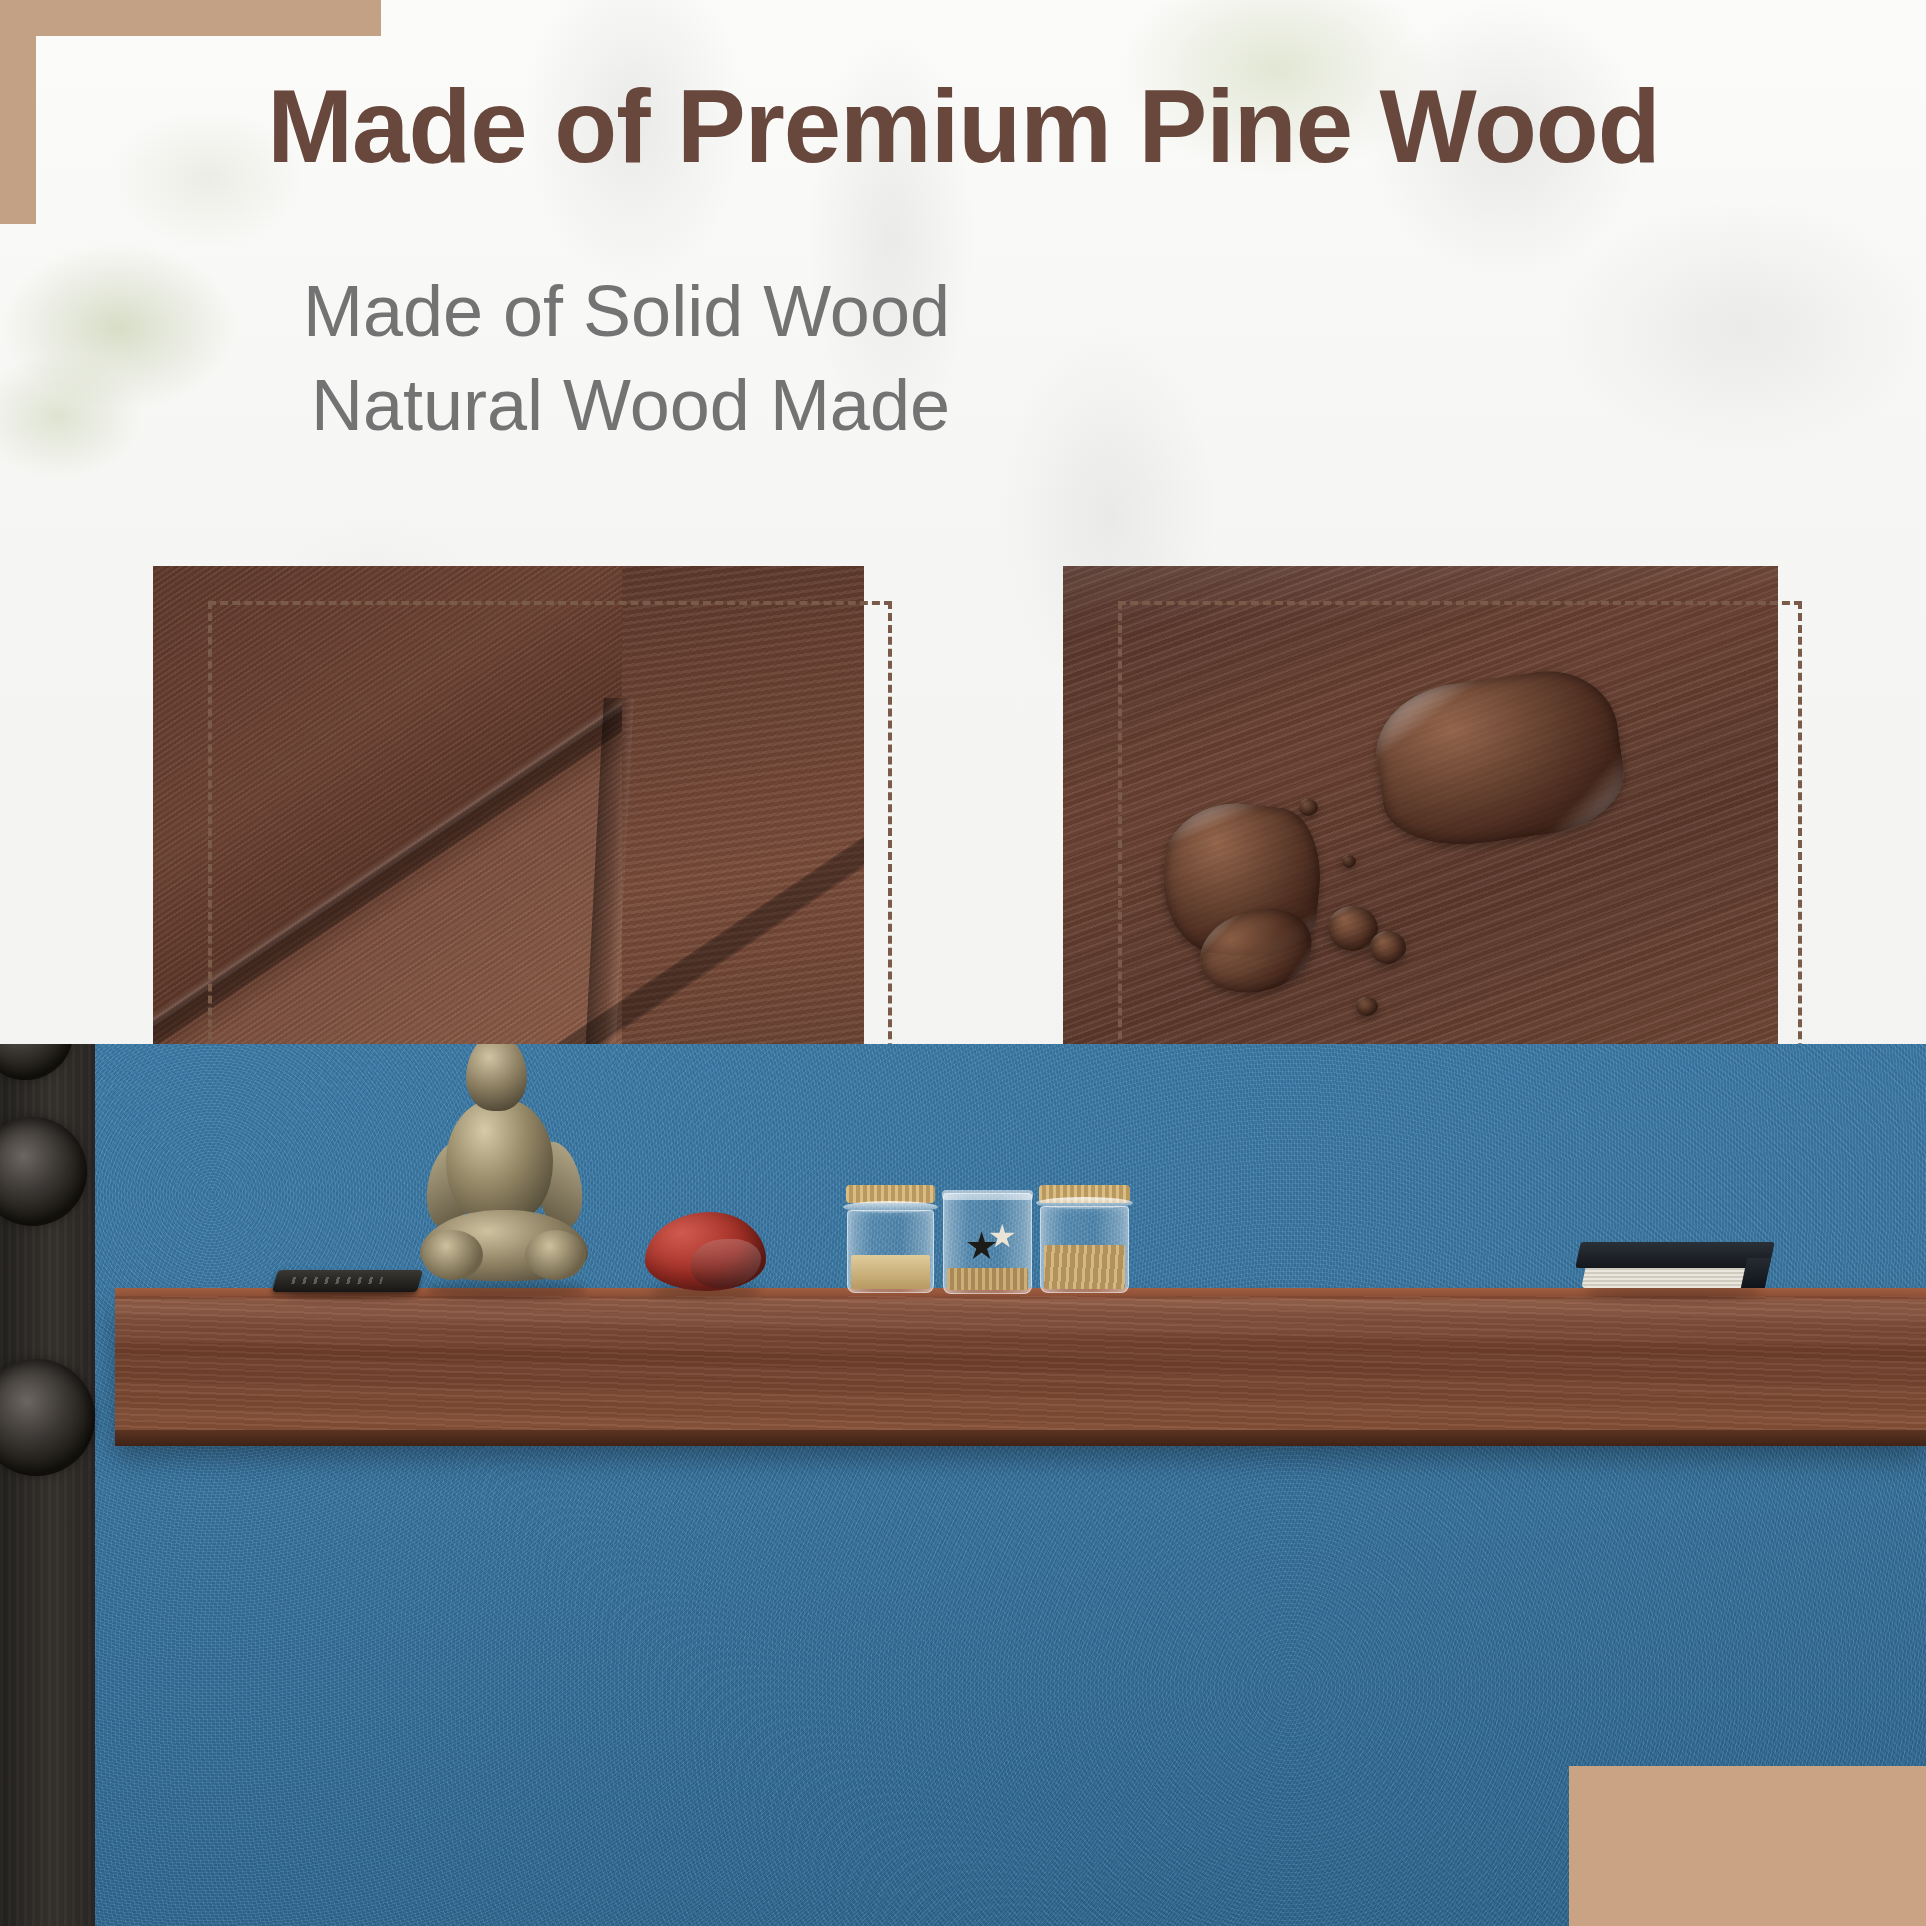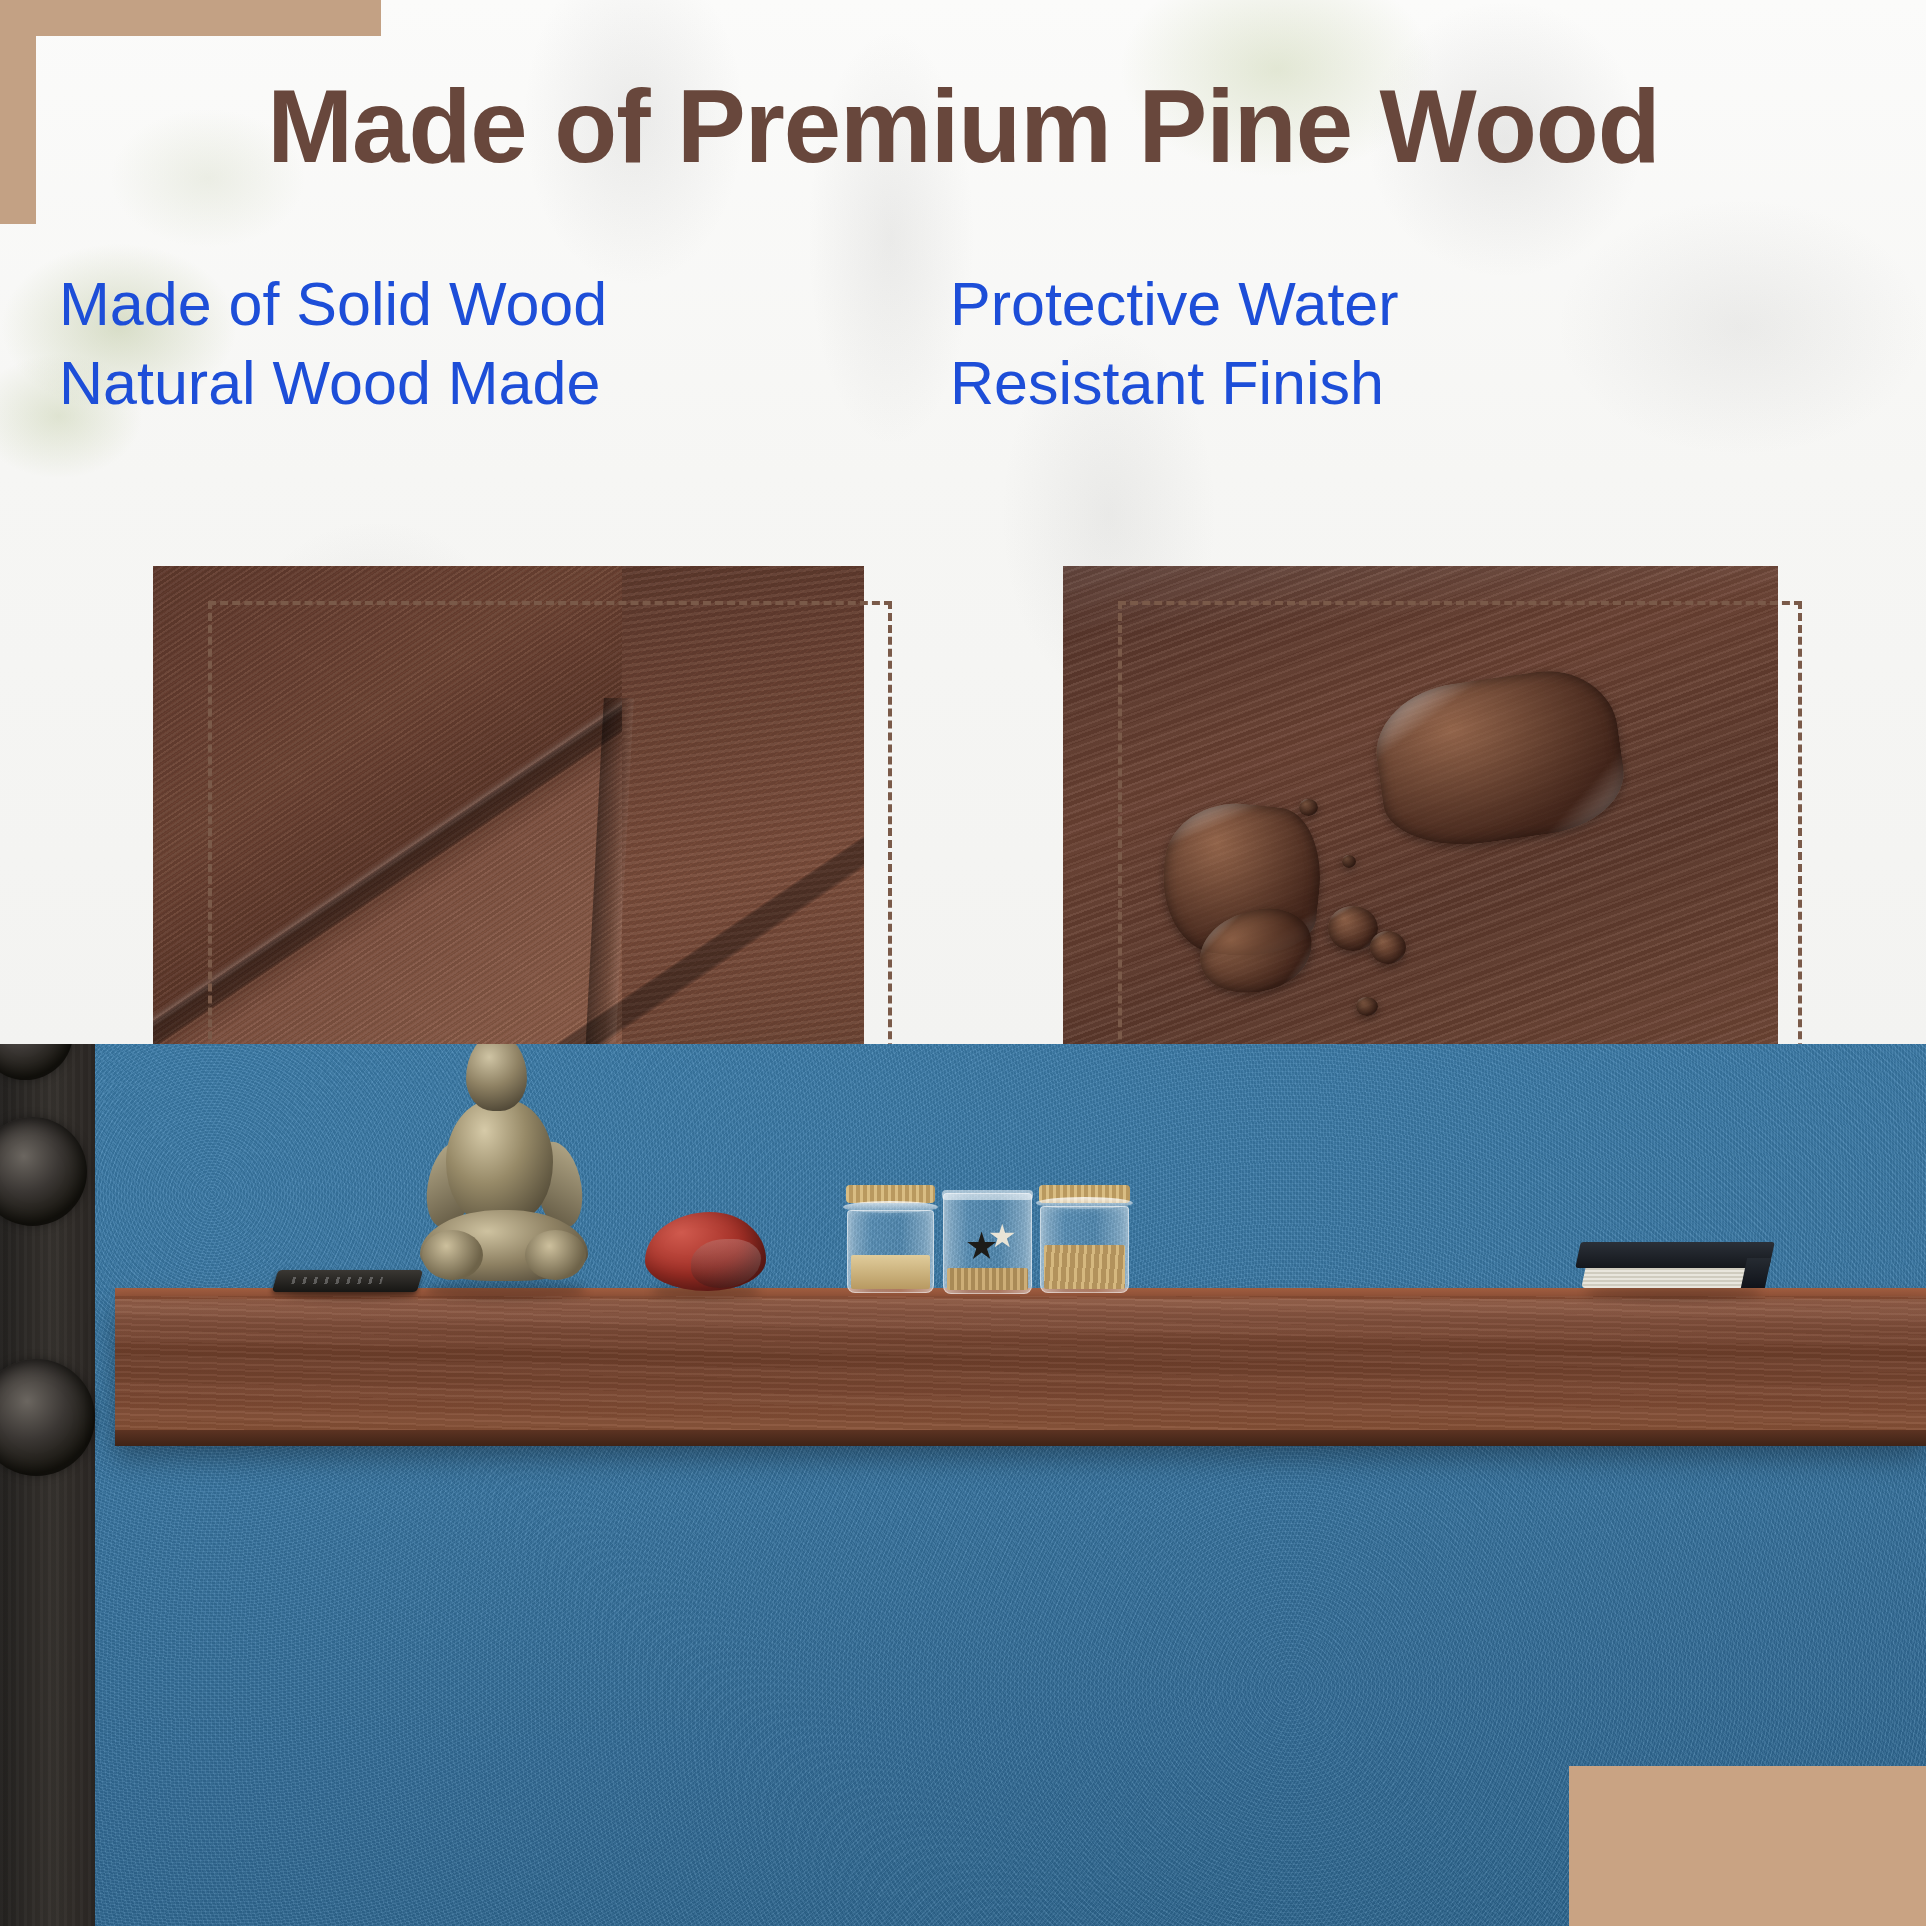--- a/index.html
+++ b/index.html
@@ -36,22 +36,22 @@
   .headline{
     position:absolute;left:0;top:71px;width:1927px;
     text-align:center;
     font-size:103px;font-weight:bold;letter-spacing:-1px;
     color:#68473c;line-height:1.08;
     white-space:nowrap;
   }
 
   
   .subhead{
-    position:absolute;text-align:left;color:#1d4ed8;
-    font-size:61px;line-height:1.30;font-weight:400;
+    position:absolute;text-align:right;color:#737373;
+    font-size:72px;line-height:1.30;font-weight:400;
   }
   #sub-left{left:59px;top:265px;width:891px;}
   #sub-right{left:950px;top:265px;width:891px;}
 
   
   .inset{position:absolute;overflow:hidden;}
   .dashed{
     position:absolute;border:4px dashed #7a5a49;pointer-events:none;
   }
 
@@ -253,24 +253,20 @@
   <div class="corner-tl-h"></div>
   <div class="corner-tl-v"></div>
 
   <div class="headline">Made of Premium Pine Wood</div>
 
   <div class="subhead" id="sub-left">
     <div>Made of Solid Wood</div>
     <div>Natural Wood Made</div>
   </div>
 
-  <div class="subhead" id="sub-right">
-    <div>Protective Water</div>
-    <div>Resistant Finish</div>
-  </div>
 
   <div class="inset" id="photo-left">
     <div class="wood"></div>
     <div class="rightface"></div>
     <div class="edge"></div>
     <div class="vjoint"></div>
     <div class="grainwash"></div>
   </div>
   <div class="dashed" id="dash-left"></div>
 

